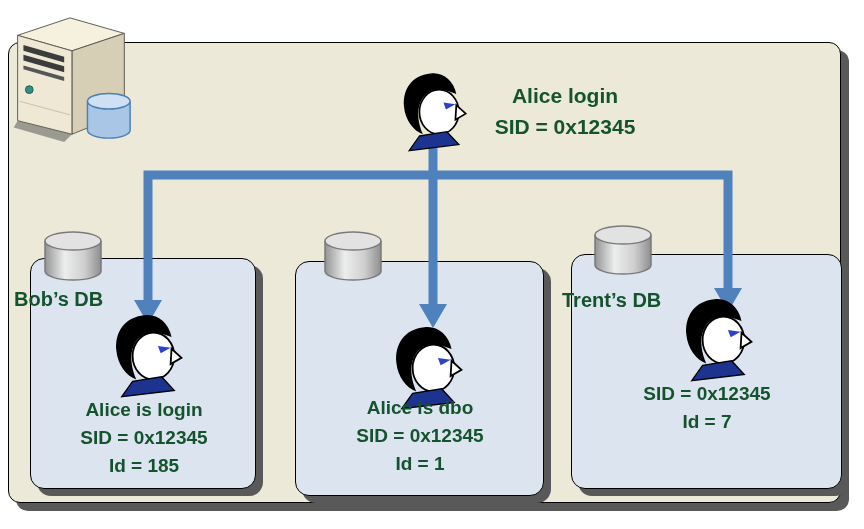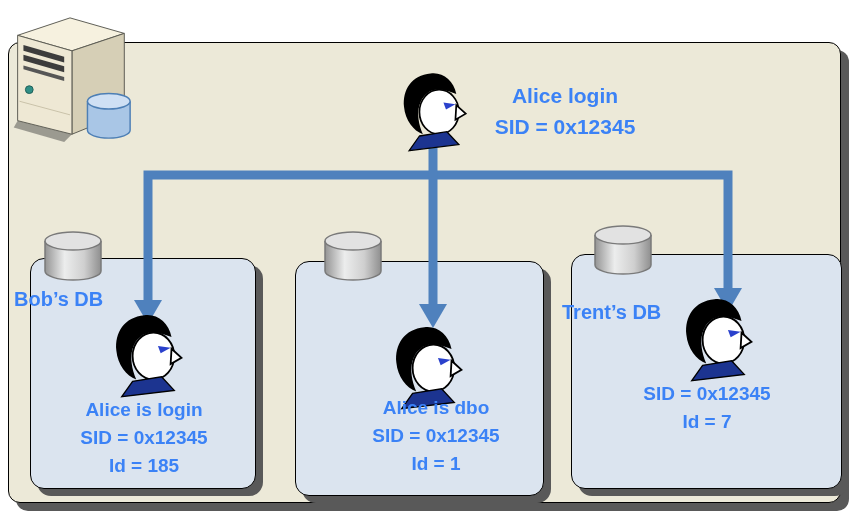--- a/index.html
+++ b/index.html
@@ -1,20 +1,20 @@
 <!DOCTYPE html>
 <html style="--container-bg: #ece9d8; --db-bg: #dbe4ef; --arrow: #4f81bd; --shadow: #595959;"><head>
 <meta charset="utf-8">
 <style>
   * { box-sizing: border-box; }
   body { margin: 0; background: #fff; }
   .canvas {
     position: relative; width: 864px; height: 529px;
     background: #ffffff; overflow: hidden;
-    font-family: "Liberation Sans", sans-serif; color: #3b82f6;
+    font-family: "Liberation Sans", sans-serif; color: #14532d;
   }
   .outer-box {
     position: absolute; left: 8px; top: 42px; width: 833px; height: 461px;
     background: var(--container-bg, #ece9d8);
     border: 1px solid #000; border-radius: 12px;
     box-shadow: 8px 8px 0 var(--shadow, #595959);
     z-index: 1;
   }
   .db-box {
     position: absolute;
@@ -108,31 +108,31 @@
     <div>Id = 185</div>
   </div>
 
   <div class="db-box" style="left:295px;top:261px;width:249px;height:235px"></div>
   <svg class="icon" style="left:322px;top:228px" width="62" height="56" viewBox="0 0 62 56">
       <use href="#cyl"></use>
     </svg>
   <svg class="face" style="left:390px;top:324px" width="76" height="88" viewBox="0 0 84 96">
       <use href="#person-face"></use>
     </svg>
-  <div class="db-text" style="left:318px;top:394px;width:236px">
+  <div class="db-text" style="left:302px;top:394px;width:236px">
     <div>Alice is dbo</div>
     <div>SID = 0x12345</div>
     <div>Id = 1</div>
   </div>
 
   <div class="db-box" style="left:571px;top:254px;width:271px;height:235px"></div>
   <svg class="icon" style="left:592px;top:222px" width="62" height="56" viewBox="0 0 62 56">
       <use href="#cyl"></use>
     </svg>
-  <div class="label" style="left:562px;top:301px">Trent’s DB</div>
+  <div class="label" style="left:562px;top:289px">Trent’s DB</div>
   <svg class="face" style="left:680px;top:296px" width="76" height="88" viewBox="0 0 84 96">
       <use href="#person-face"></use>
     </svg>
   <div class="db-text" style="left:580px;top:380px;width:254px">
     <div>SID = 0x12345</div>
     <div>Id = 7</div>
   </div>
 
   <svg class="arrows" width="864" height="529" viewBox="0 0 864 529">
     <path class="arrow-line" d="M148 302 L148 175 L728 175 L728 290"></path>

